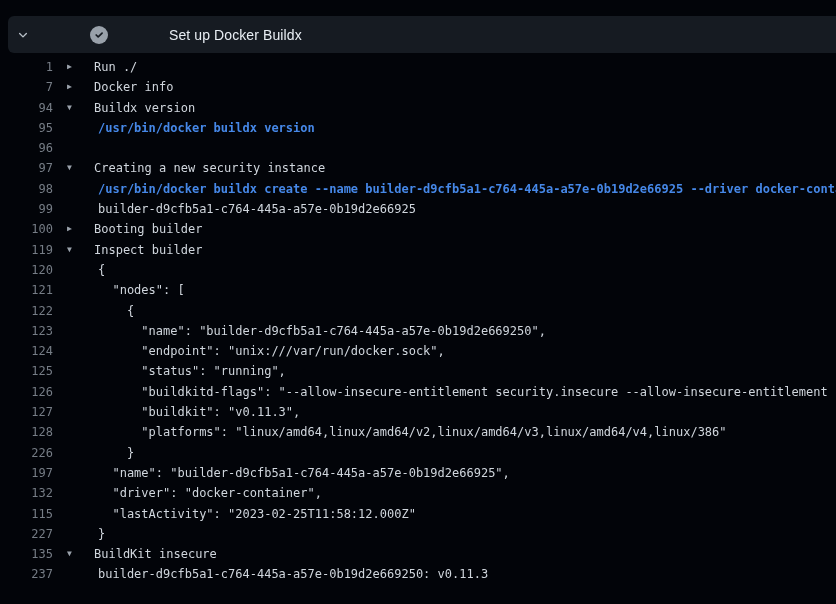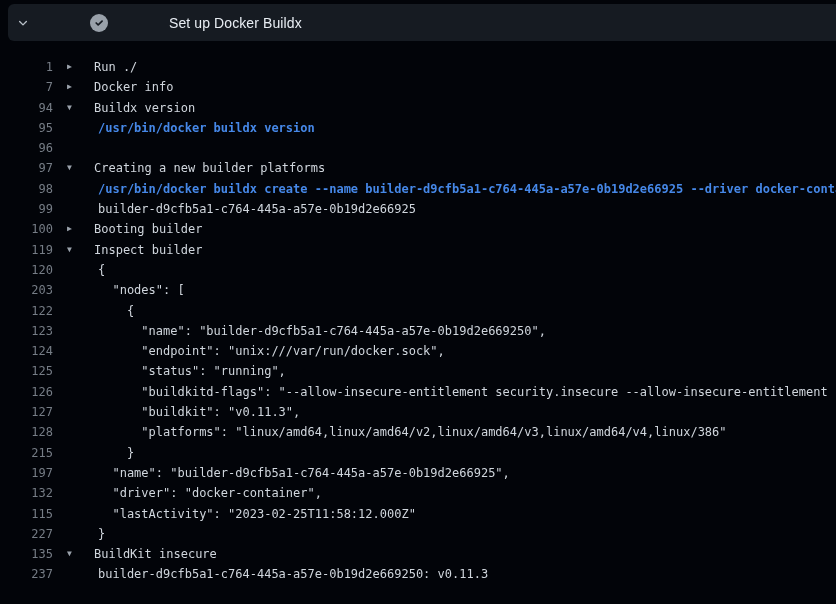--- a/index.html
+++ b/index.html
@@ -1,21 +1,21 @@
 <!DOCTYPE html>
 <html style="--page_bg: #020409; --header_bg: #161b22; --line_number: #767d86; --text: #d0d6dd; --command_blue: #4688e8; --status_circle: #99a1aa; --status_check: #161b22;"><head>
 <meta charset="utf-8">
 <style>
   html,body { margin:0; padding:0; background:#020409; }
   .screen {
     position:relative; width:836px; height:604px;
     background:var(--page_bg,#020409); overflow:hidden;
   }
   .step-header {
-    position:absolute; left:8px; top:4px; width:828px; height:37px;
+    position:absolute; left:8px; top:16px; width:828px; height:37px;
     background:var(--header_bg,#161b22);
     border-radius:6px 0 0 6px;
     display:flex; align-items:center;
     cursor:pointer;
     gap:48px;
   }
   .chev { margin-left:9px; display:block; }
   .check { margin-left:13px; display:block; }
   .step-title {
     margin-left:13px;
@@ -79,21 +79,21 @@
       <span class="arw"></span>
       <span class="txt">/usr/bin/docker buildx version</span>
     </div>
       <div class="row output">
       <span class="num">96</span>
       <span class="arw"></span>
     </div>
       <div class="row group-expanded">
       <span class="num">97</span>
       <span class="arw">▼</span>
-      <span class="txt">Creating a new builder platforms</span>
+      <span class="txt">Creating a new security instance</span>
     </div>
       <div class="row command">
       <span class="num">98</span>
       <span class="arw"></span>
       <span class="txt">/usr/bin/docker buildx create --name builder-d9cfb5a1-c764-445a-a57e-0b19d2e66925 --driver docker-container</span>
     </div>
       <div class="row output">
       <span class="num">99</span>
       <span class="arw"></span>
       <span class="txt">builder-d9cfb5a1-c764-445a-a57e-0b19d2e66925</span>
@@ -107,21 +107,21 @@
       <span class="num">119</span>
       <span class="arw">▼</span>
       <span class="txt">Inspect builder</span>
     </div>
       <div class="row output">
       <span class="num">120</span>
       <span class="arw"></span>
       <span class="txt">{</span>
     </div>
       <div class="row output">
-      <span class="num">203</span>
+      <span class="num">121</span>
       <span class="arw"></span>
       <span class="txt">  "nodes": [</span>
     </div>
       <div class="row output">
       <span class="num">122</span>
       <span class="arw"></span>
       <span class="txt">    {</span>
     </div>
       <div class="row output">
       <span class="num">123</span>
@@ -147,21 +147,21 @@
       <span class="num">127</span>
       <span class="arw"></span>
       <span class="txt">      "buildkit": "v0.11.3",</span>
     </div>
       <div class="row output">
       <span class="num">128</span>
       <span class="arw"></span>
       <span class="txt">      "platforms": "linux/amd64,linux/amd64/v2,linux/amd64/v3,linux/amd64/v4,linux/386"</span>
     </div>
       <div class="row output">
-      <span class="num">215</span>
+      <span class="num">226</span>
       <span class="arw"></span>
       <span class="txt">    }</span>
     </div>
       <div class="row output">
       <span class="num">197</span>
       <span class="arw"></span>
       <span class="txt">  "name": "builder-d9cfb5a1-c764-445a-a57e-0b19d2e66925",</span>
     </div>
       <div class="row output">
       <span class="num">132</span>

